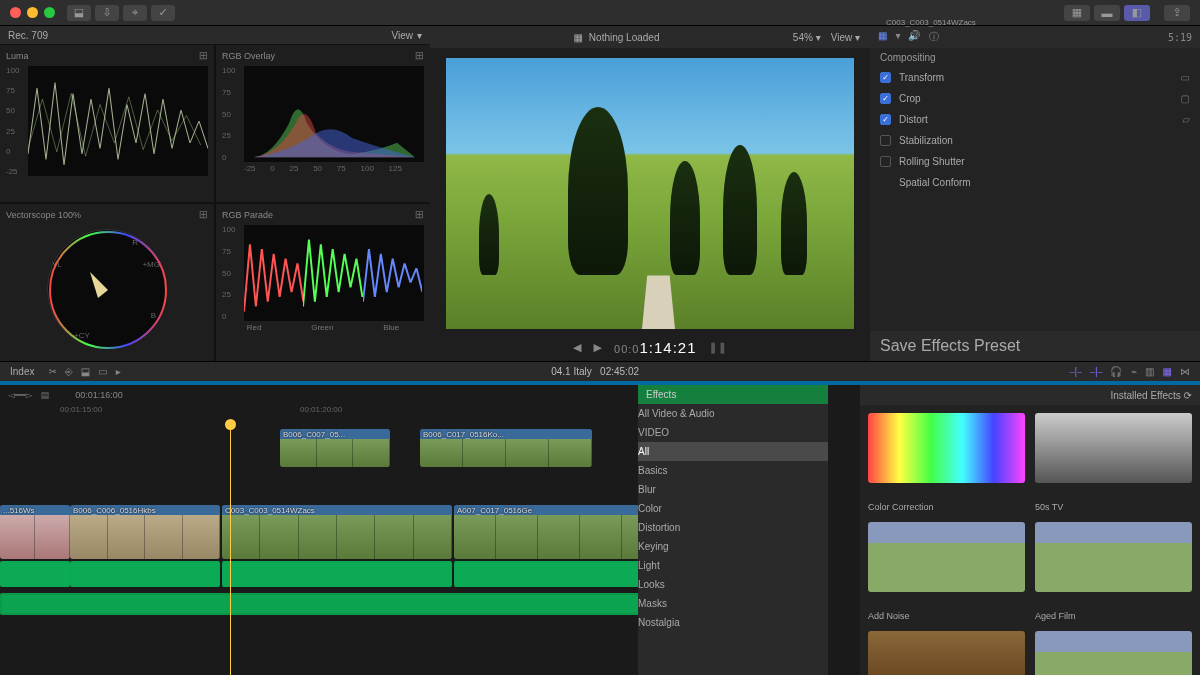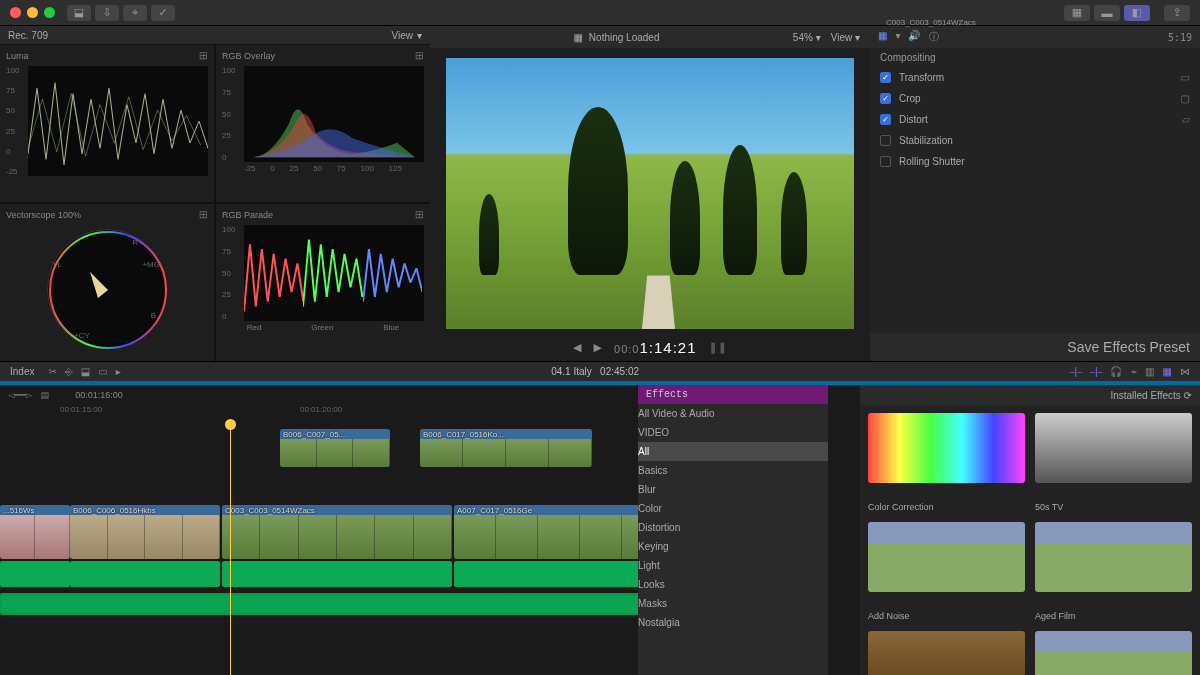--- a/index.html
+++ b/index.html
@@ -42,21 +42,21 @@
 .insp-hdr{height:22px;display:flex;align-items:center;padding:0 8px;background:#2a2a2a;gap:10px;font-size:10px;}
 .insp-hdr .clip{margin-left:8px;color:#999;}
 .insp-hdr .dur{margin-left:auto;color:#888;font-family:monospace;}
 .insp-icons{display:flex;gap:8px;color:#888;}
 .insp-icons .active{color:#6b8fff;}
 .insp-section{padding:4px 10px;font-size:10px;color:#999;}
 .insp-row{display:flex;align-items:center;padding:5px 10px;font-size:10px;gap:8px;}
 .chk{width:11px;height:11px;border:1px solid #555;border-radius:2px;display:flex;align-items:center;justify-content:center;}
 .chk.on{background:#3b6fd8;border-color:#3b6fd8;color:#fff;font-size:8px;}
 .insp-row .ic{margin-left:auto;color:#777;}
-.save-preset{margin-top:auto;padding:6px 10px;text-align:right;font-size:14px;background:#2a2a2a;color:#aaa;}
+.save-preset{margin-top:auto;padding:6px 10px;font-size:16px;background:#2a2a2a;color:#aaa;}
 .mid{height:24px;background:#2a2a2a;display:flex;align-items:center;padding:0 10px;font-size:10px;gap:14px;border-top:1px solid #000;border-bottom:4px solid #0369a1;}
 .mid .tools{display:flex;gap:8px;color:#888;}
 .mid .proj{margin-left:auto;color:#bbb;}
 .mid .r{margin-left:auto;display:flex;gap:8px;color:#888;}
 .mid .r span.active{color:#8a6fff;}
 .bottom{height:290px;display:flex;background:#1a1a1a;}
 .timeline{flex:1;display:flex;flex-direction:column;overflow:hidden;}
 .tl-toolbar{height:20px;display:flex;align-items:center;gap:8px;padding:0 8px;font-size:9px;color:#777;}
 .ruler{height:16px;display:flex;font-size:8px;color:#666;position:relative;background:#1a1a1a;}
 .ruler span{position:absolute;}
@@ -67,21 +67,21 @@
 .clip{position:absolute;height:38px;border-radius:3px;overflow:hidden;font-size:8px;color:#ddd;}
 .clip .lbl{position:absolute;top:1px;left:3px;text-shadow:0 0 2px #000;}
 .clip.vid{background:#2a4a6a;}
 .clip.vid .thumbs{position:absolute;top:10px;left:0;right:0;bottom:0;display:flex;}
 .clip.vid .thumbs div{flex:1;background:linear-gradient(#7a9a5a,#5a7a3a);border-right:1px solid rgba(0,0,0,.3);}
 .clip.vid .hdr{height:10px;background:#3a6a9a;}
 .audio{position:absolute;height:26px;background:#0aaa55;border-radius:2px;}
 .audio::after{content:"";position:absolute;inset:2px;background:repeating-linear-gradient(90deg,#0d8844,#0fcc66 1px,#0d8844 2px);opacity:.6;}
 .audio.music{background:#0a9948;}
 .fxpanel{width:190px;background:#2a2a2a;display:flex;flex-direction:column;font-size:10px;}
-.fx-hdr{padding:4px 8px;background:#701a75;color:#ccc;font-family:Liberation Mono, monospace;}
+.fx-hdr{padding:4px 8px;background:#15803d;color:#ccc;}
 .fx-item{padding:4px 0;color:#aaa;cursor:pointer;}
 .fx-item.sel{background:#4a4a4a;color:#fff;}
 .fxbrowser{width:340px;background:#222;display:flex;flex-direction:column;margin-left:32px;}
 .fxb-hdr{height:20px;display:flex;align-items:center;justify-content:flex-end;padding:0 8px;font-size:10px;background:#2a2a2a;}
 .fxb-grid{flex:1;padding:8px;display:grid;grid-template-columns:1fr 1fr;gap:10px;overflow:auto;}
 .fx-thumb{display:flex;flex-direction:column;gap:19px;}
 .fx-thumb .img{height:70px;border-radius:3px;}
 .fx-thumb .lbl{font-size:9px;color:#aaa;}
 .rainbow{background:linear-gradient(90deg,#f44,#ff4,#4f4,#4ff,#44f,#f4f);}
 .bw{background:linear-gradient(#ccc,#555);filter:grayscale(1);}
@@ -282,20 +282,24 @@
           <span class="ic">▱</span>
         </div>
         <div class="insp-row">
           <span class="chk"></span>
           <span>Stabilization</span>
         </div>
         <div class="insp-row">
           <span class="chk"></span>
           <span>Rolling Shutter</span>
         </div>
+        <div class="insp-row">
+          <span style="width: 11px;"></span>
+          <span>Spatial Conform</span>
+        </div>
       </div>
     <div class="save-preset">Save Effects Preset</div>
   </div>
 </div>
 
 <div class="mid">
   <span>Index</span>
   <div class="tools">
     <span>✂</span>
     <span>⎆</span>

